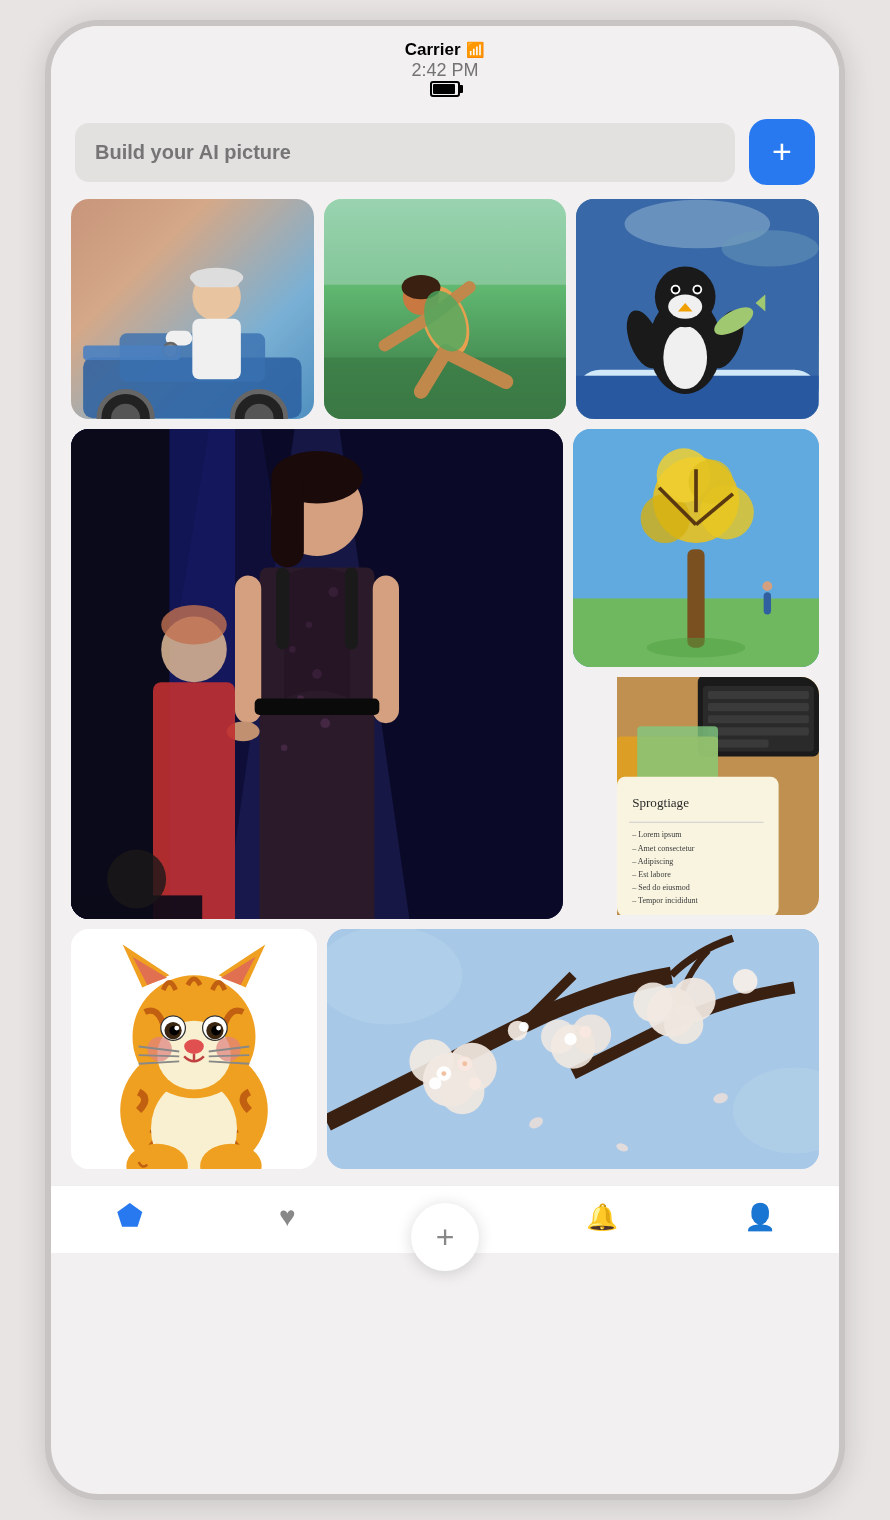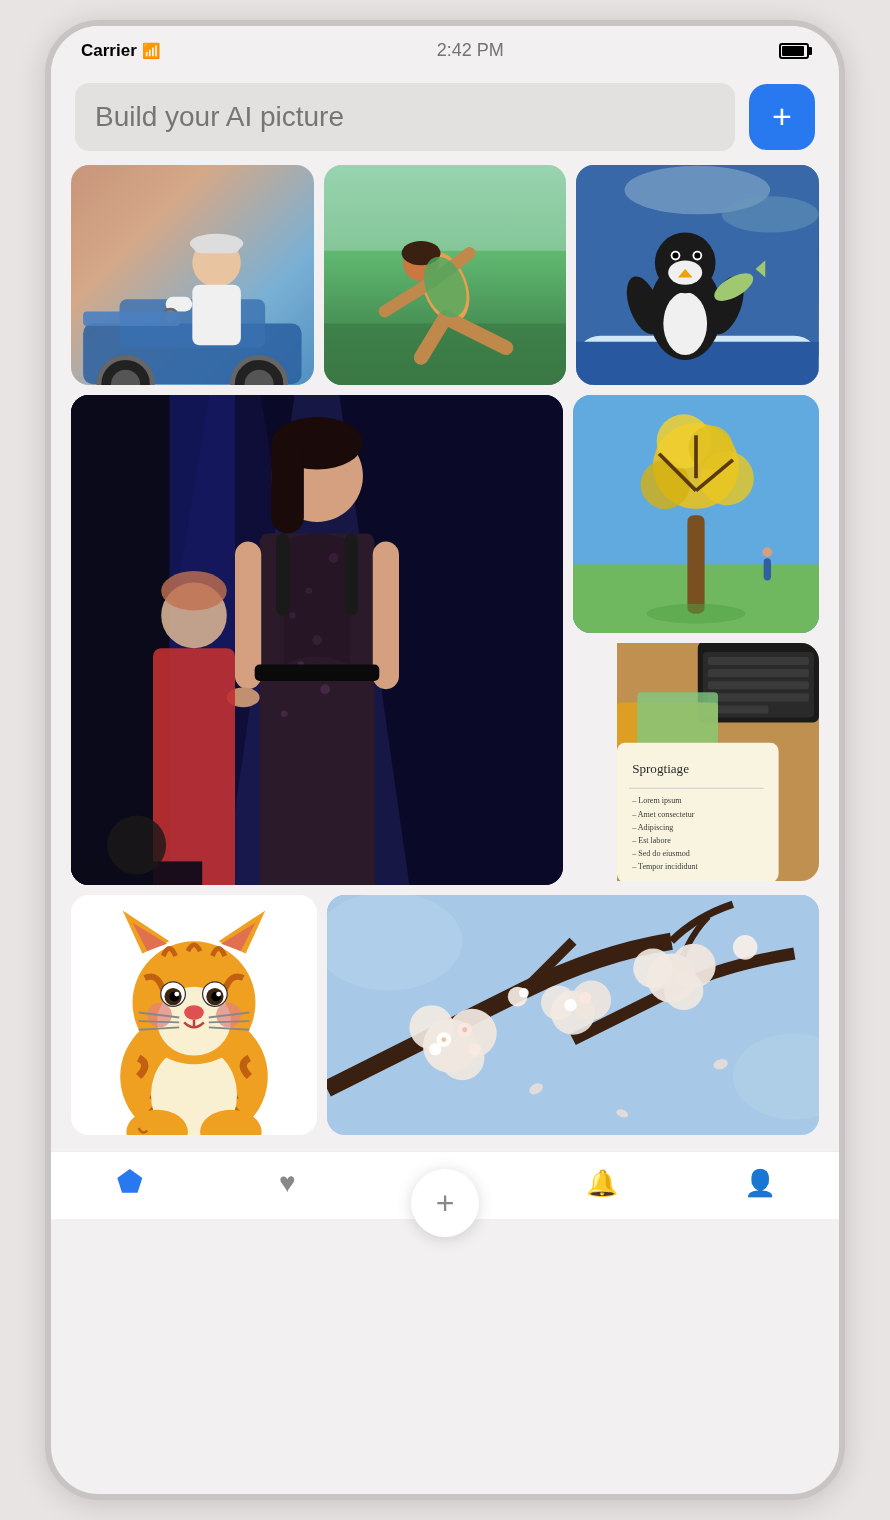--- a/index.html
+++ b/index.html
@@ -26,20 +26,21 @@
       box-shadow: 0 4px 30px rgba(0,0,0,0.15);
     }
 
     
     .status-bar {
       display: flex;
       justify-content: space-between;
       align-items: center;
       padding: 14px 30px 8px;
       background: #f2f0f0;
+      flex-direction: column;
     }
 
     .status-carrier {
       font-size: 17px;
       font-weight: 600;
       color: #000;
       display: flex;
       align-items: center;
       gap: 6px;
     }
@@ -86,24 +87,25 @@
       display: flex;
       align-items: center;
       gap: 14px;
     }
 
     .search-input-field {
       flex: 1;
       background: #e3e0e0;
       border-radius: 14px;
       padding: 18px 20px;
-      font-size: 28px;
+      font-size: 20px;
       color: #aaa;
       border: none;
       outline: none;
+      font-weight: bold;
     }
 
     .add-button {
       width: 66px;
       height: 66px;
       background: #2878f0;
       border-radius: 18px;
       display: flex;
       align-items: center;
       justify-content: center;

